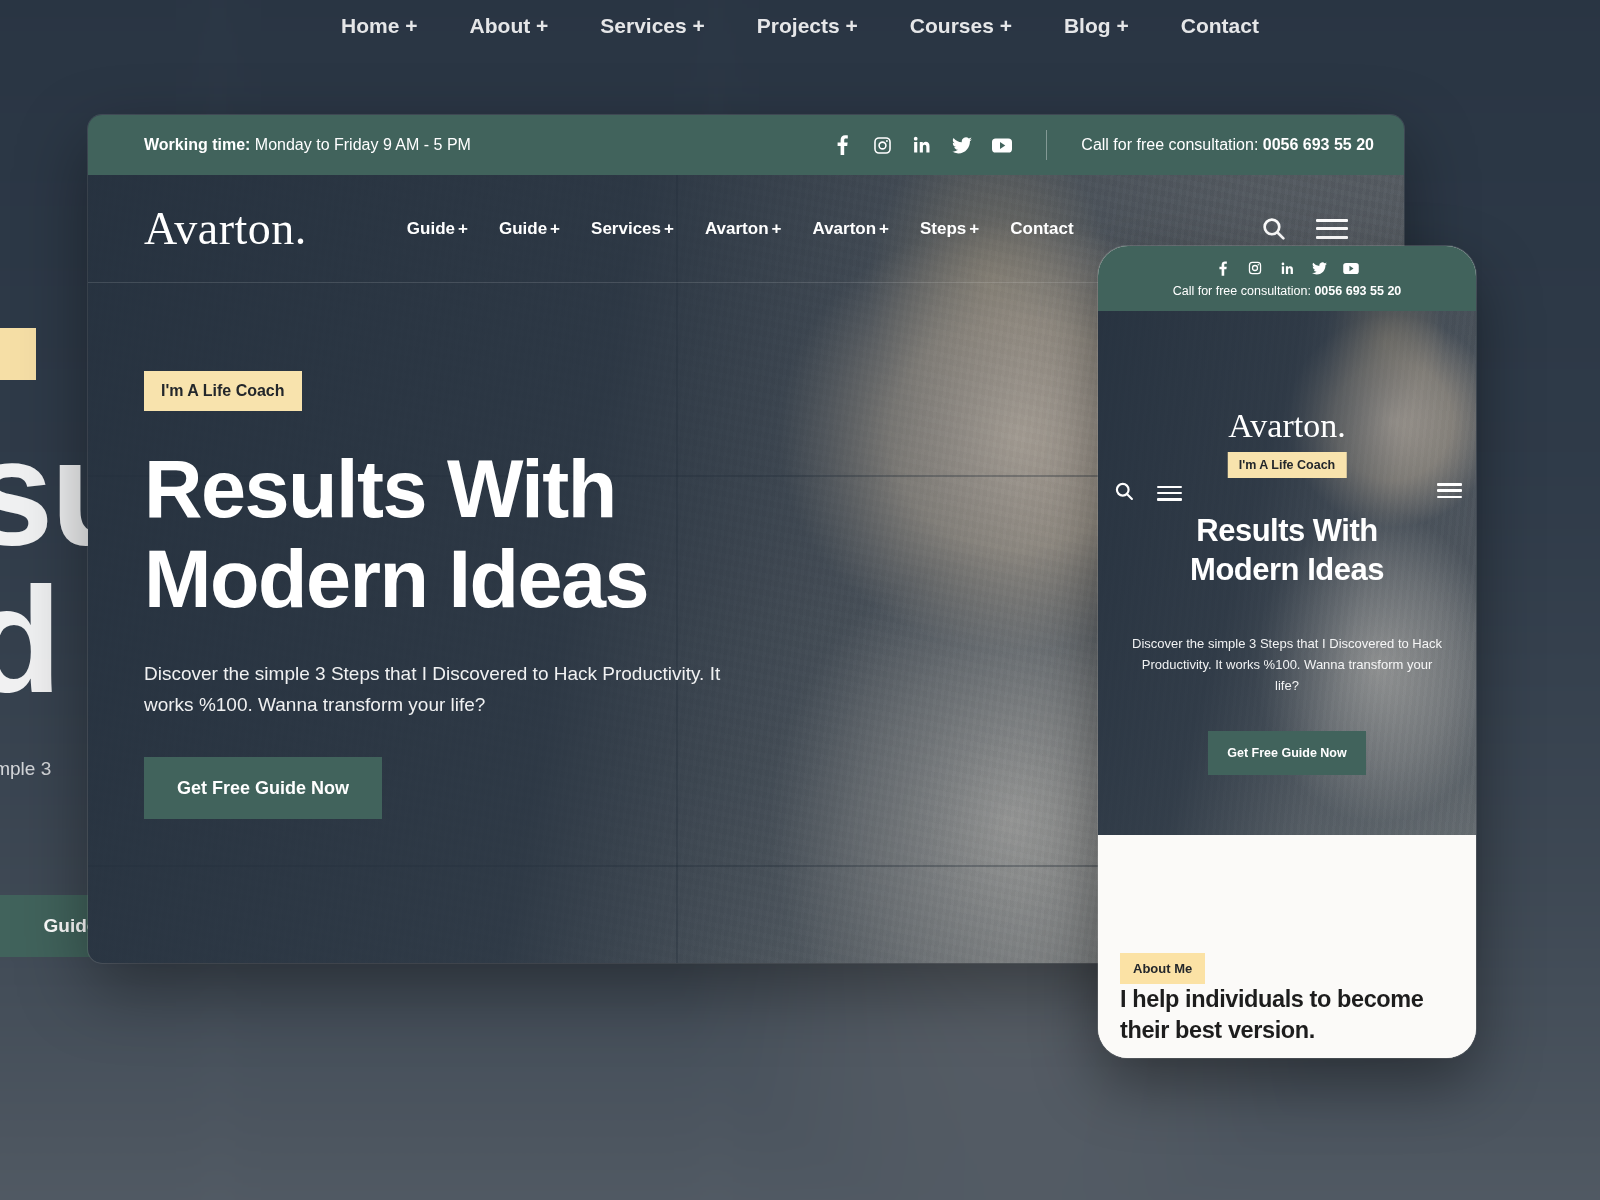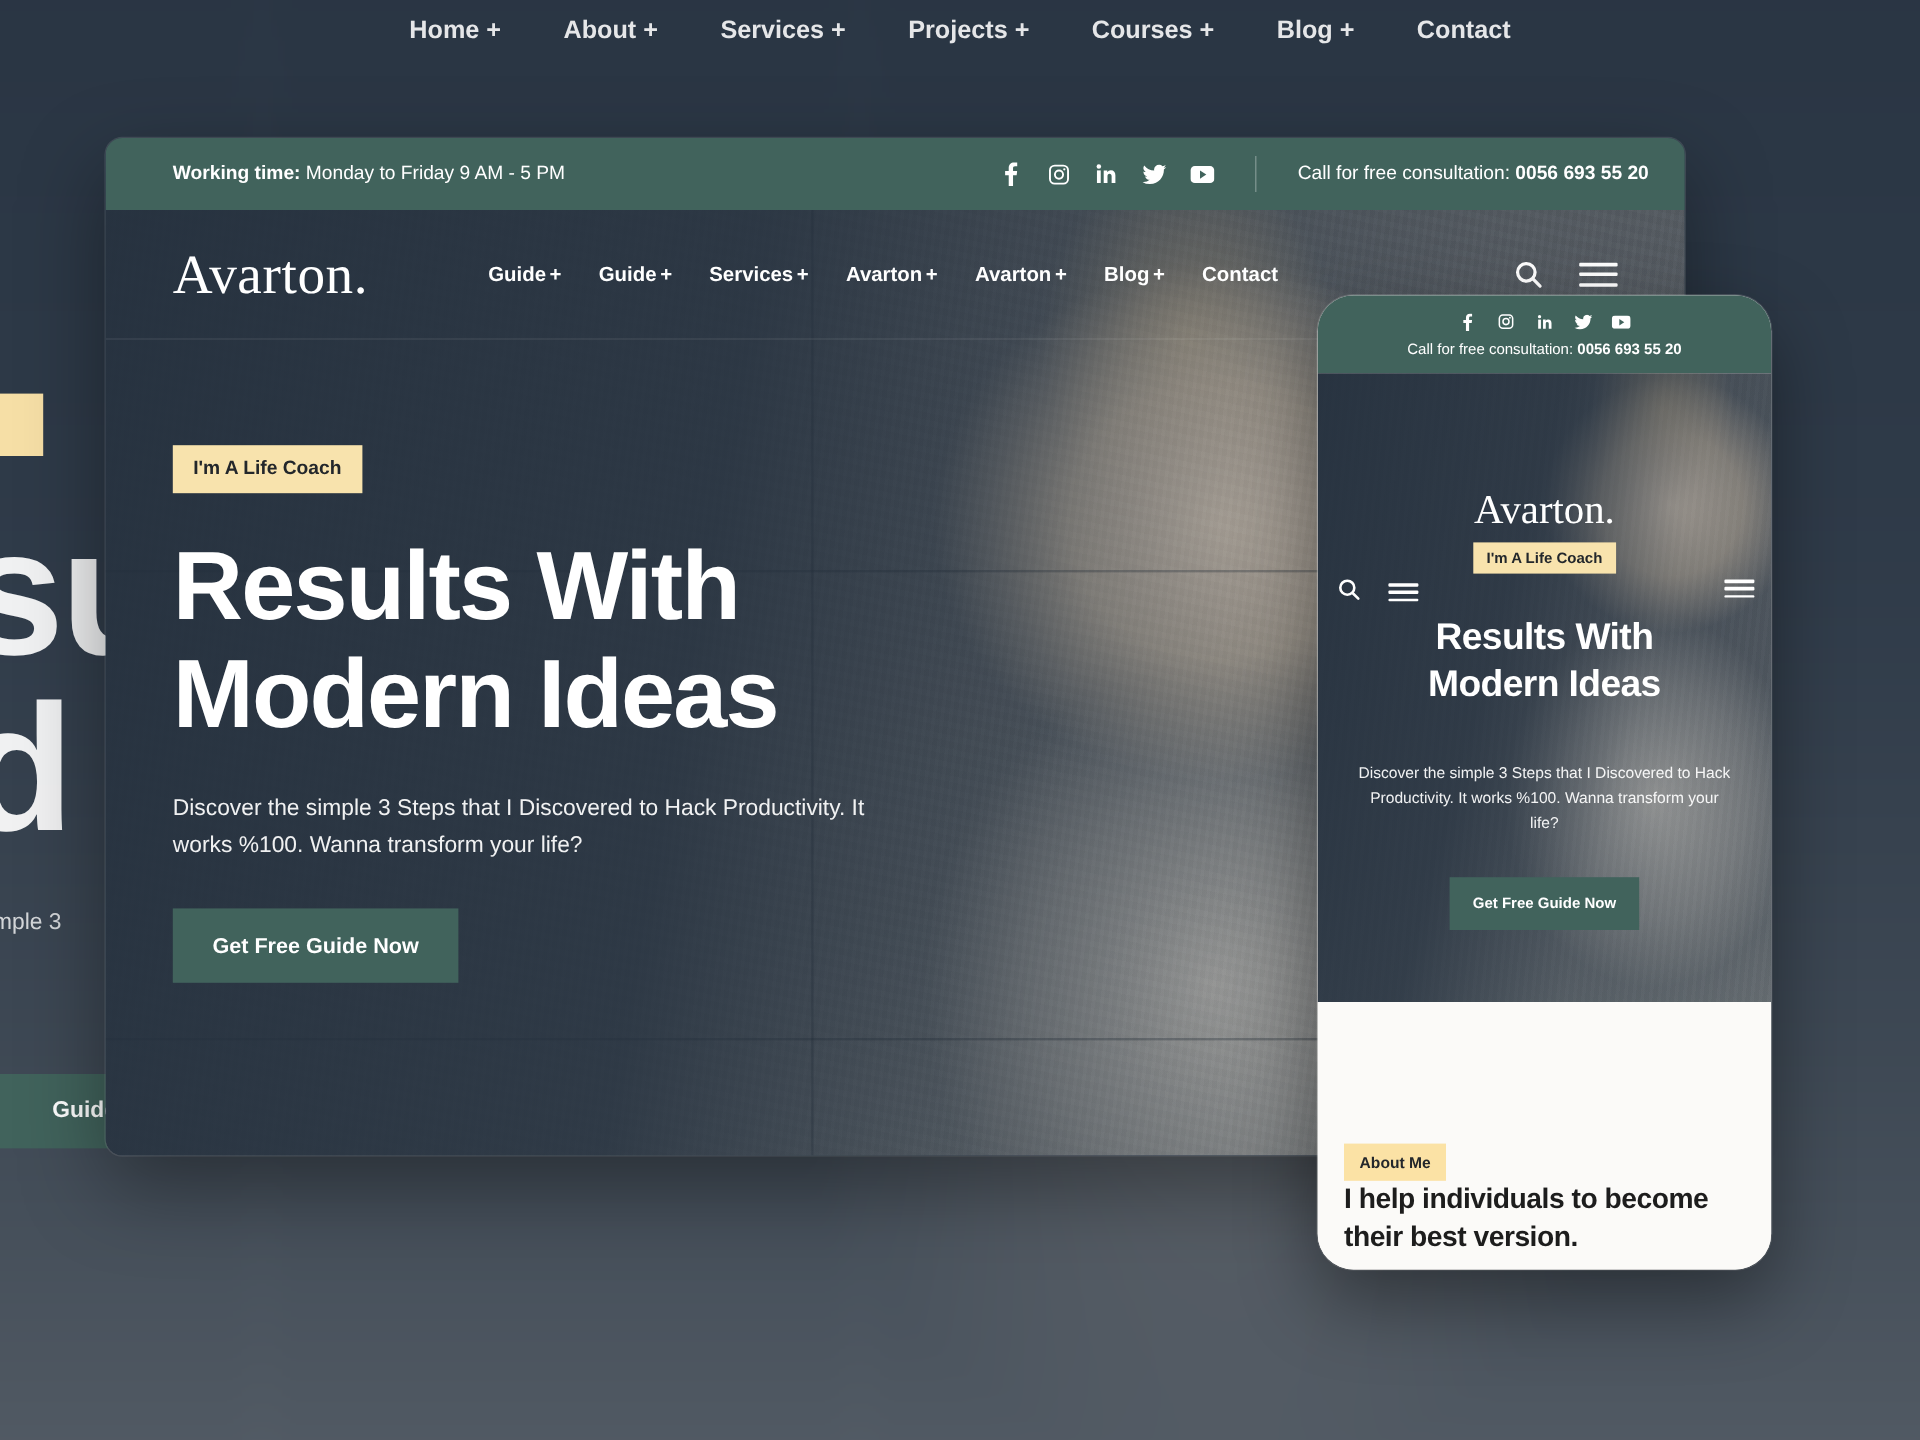--- a/index.html
+++ b/index.html
@@ -475,21 +475,21 @@
       <div class="hero-overlay"></div>
 
       <div class="navrow">
         <div class="logo">Avarton.</div>
         <nav class="nav">
           <a href="#"><span>Guide</span><span class="plus">+</span></a>
           <a href="#"><span>Guide</span><span class="plus">+</span></a>
           <a href="#"><span>Services</span><span class="plus">+</span></a>
           <a href="#"><span>Avarton</span><span class="plus">+</span></a>
           <a href="#"><span>Avarton</span><span class="plus">+</span></a>
-          <a href="#"><span>Blog</span><span class="plus">+</span></a>
+          <a href="#"><span>Steps</span><span class="plus">+</span></a>
           <a href="#"><span>Contact</span></a>
         </nav>
         <div class="nav-right">
           <div class="icon-btn">
             <svg width="25" height="25" viewBox="0 0 24 24" fill="none" stroke="#fff" stroke-width="2.6" stroke-linecap="round">
                 <circle cx="10.5" cy="10.5" r="7"></circle>
                 <line x1="15.8" y1="15.8" x2="21.5" y2="21.5"></line>
               </svg>
           </div>
           <div class="burger">

